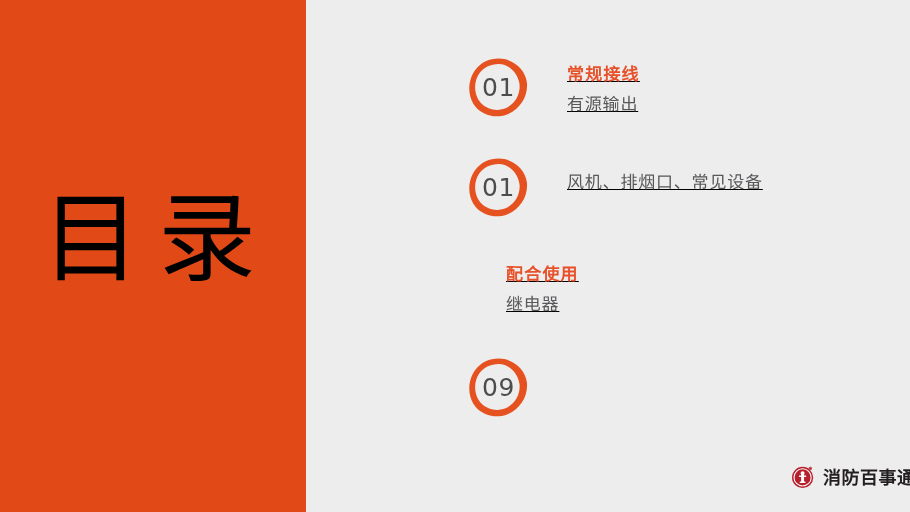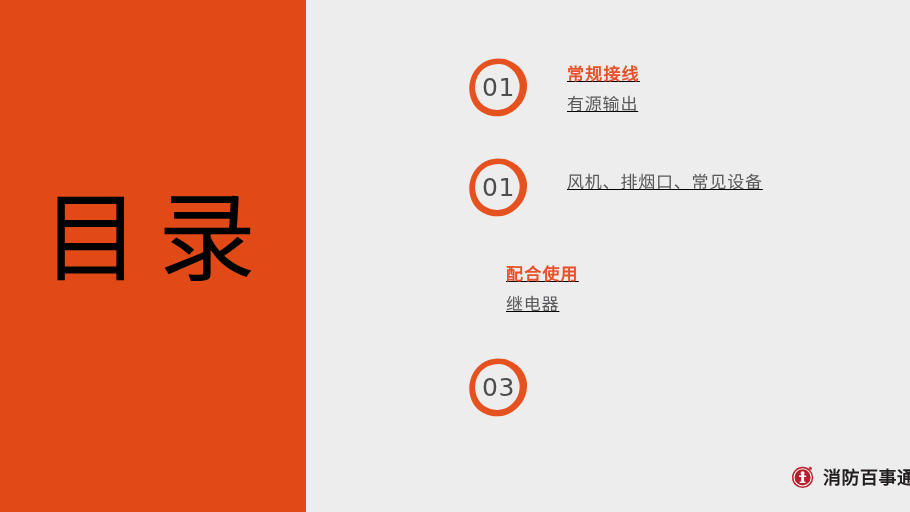--- a/index.html
+++ b/index.html
@@ -237,21 +237,21 @@
                      C26.5 61.9 11.9 57.6 5.3 46.7
                      C-0.9 36.4 0.2 22.1 7.6 12.6
                      C13.3 5.3 21.3 1.6 30.5 1.6 Z
                      M30.8 6.9
                      C22.7 6.9 15.2 10.4 10.9 17.1
                      C6.0 24.7 5.8 35.3 10.6 43.0
                      C15.8 51.3 27.0 54.9 36.2 51.8
                      C46.4 48.3 53.0 37.3 51.4 26.6
                      C49.9 16.2 40.8 6.9 30.8 6.9 Z" fill="#e6521f"></path>
           </svg>
-          <div class="num-text">03</div>
+          <div class="num-text">09</div>
         </div>
       </div>
 
     </div>
   </div>
 
   <div class="logo">
     <div class="logo-mark">
       <svg viewBox="0 0 25 25" xmlns="http://www.w3.org/2000/svg">
         <circle cx="11.6" cy="13.4" r="10.6" fill="#b81f2d"></circle>

